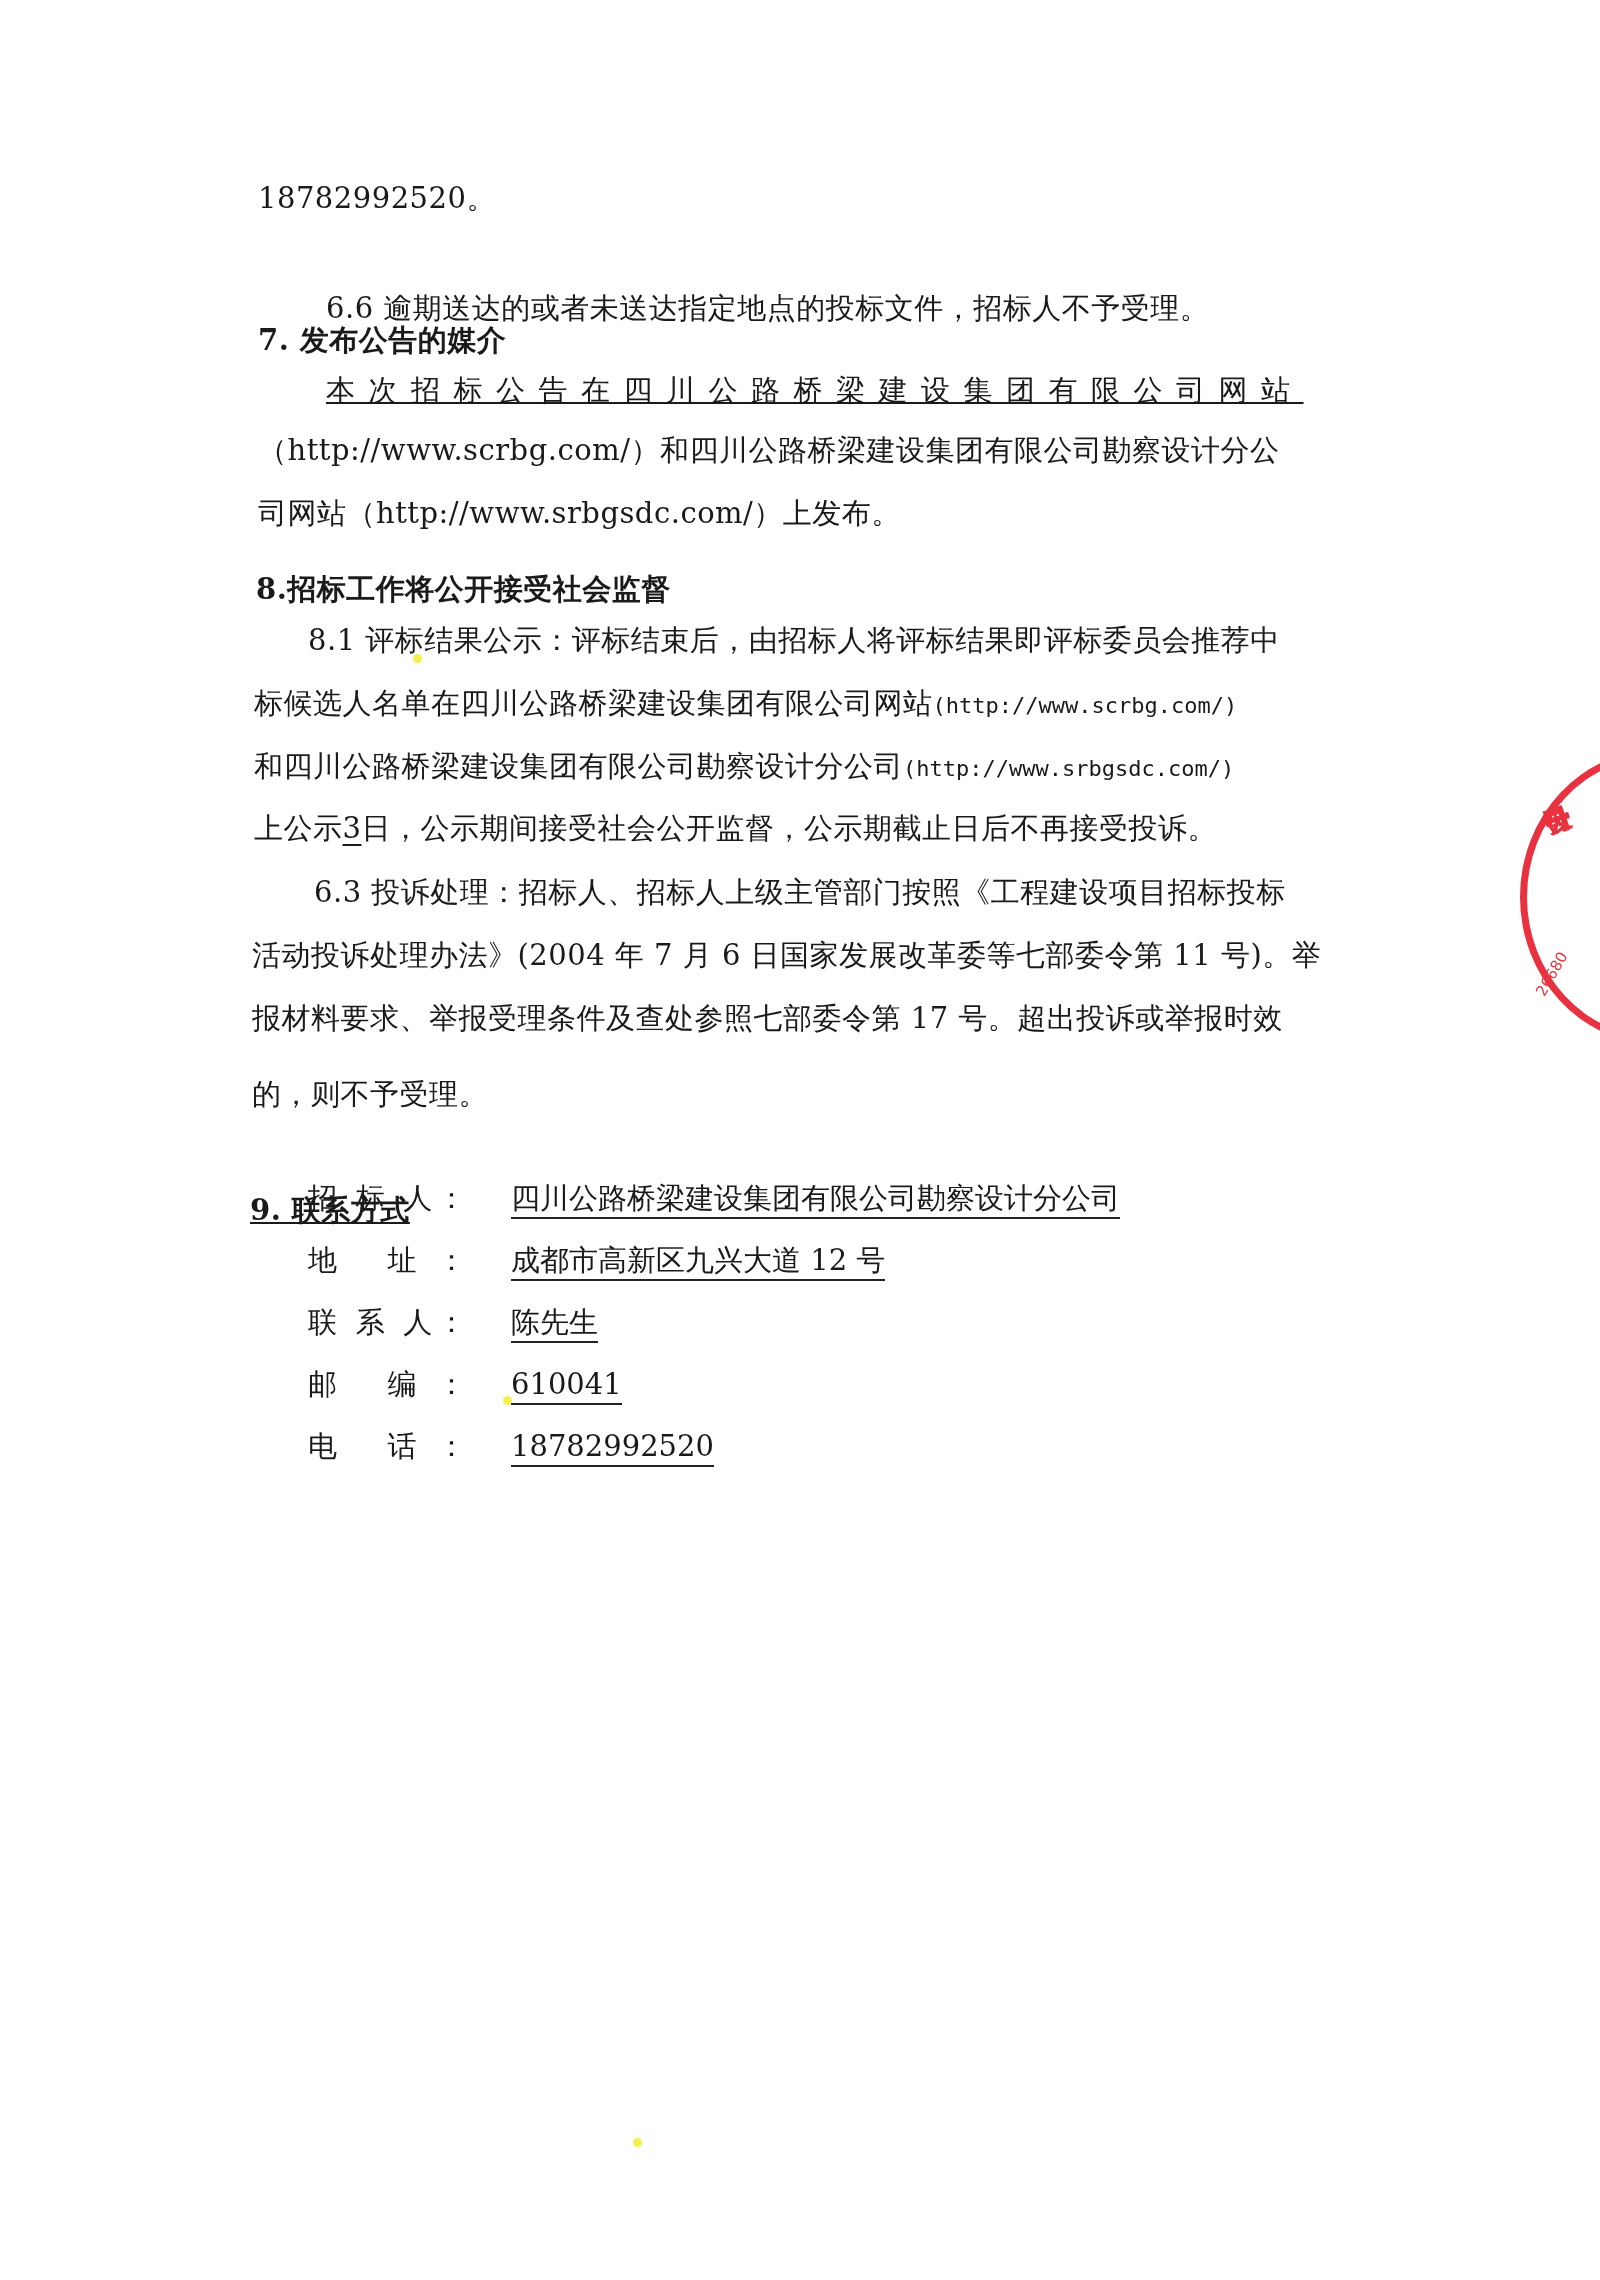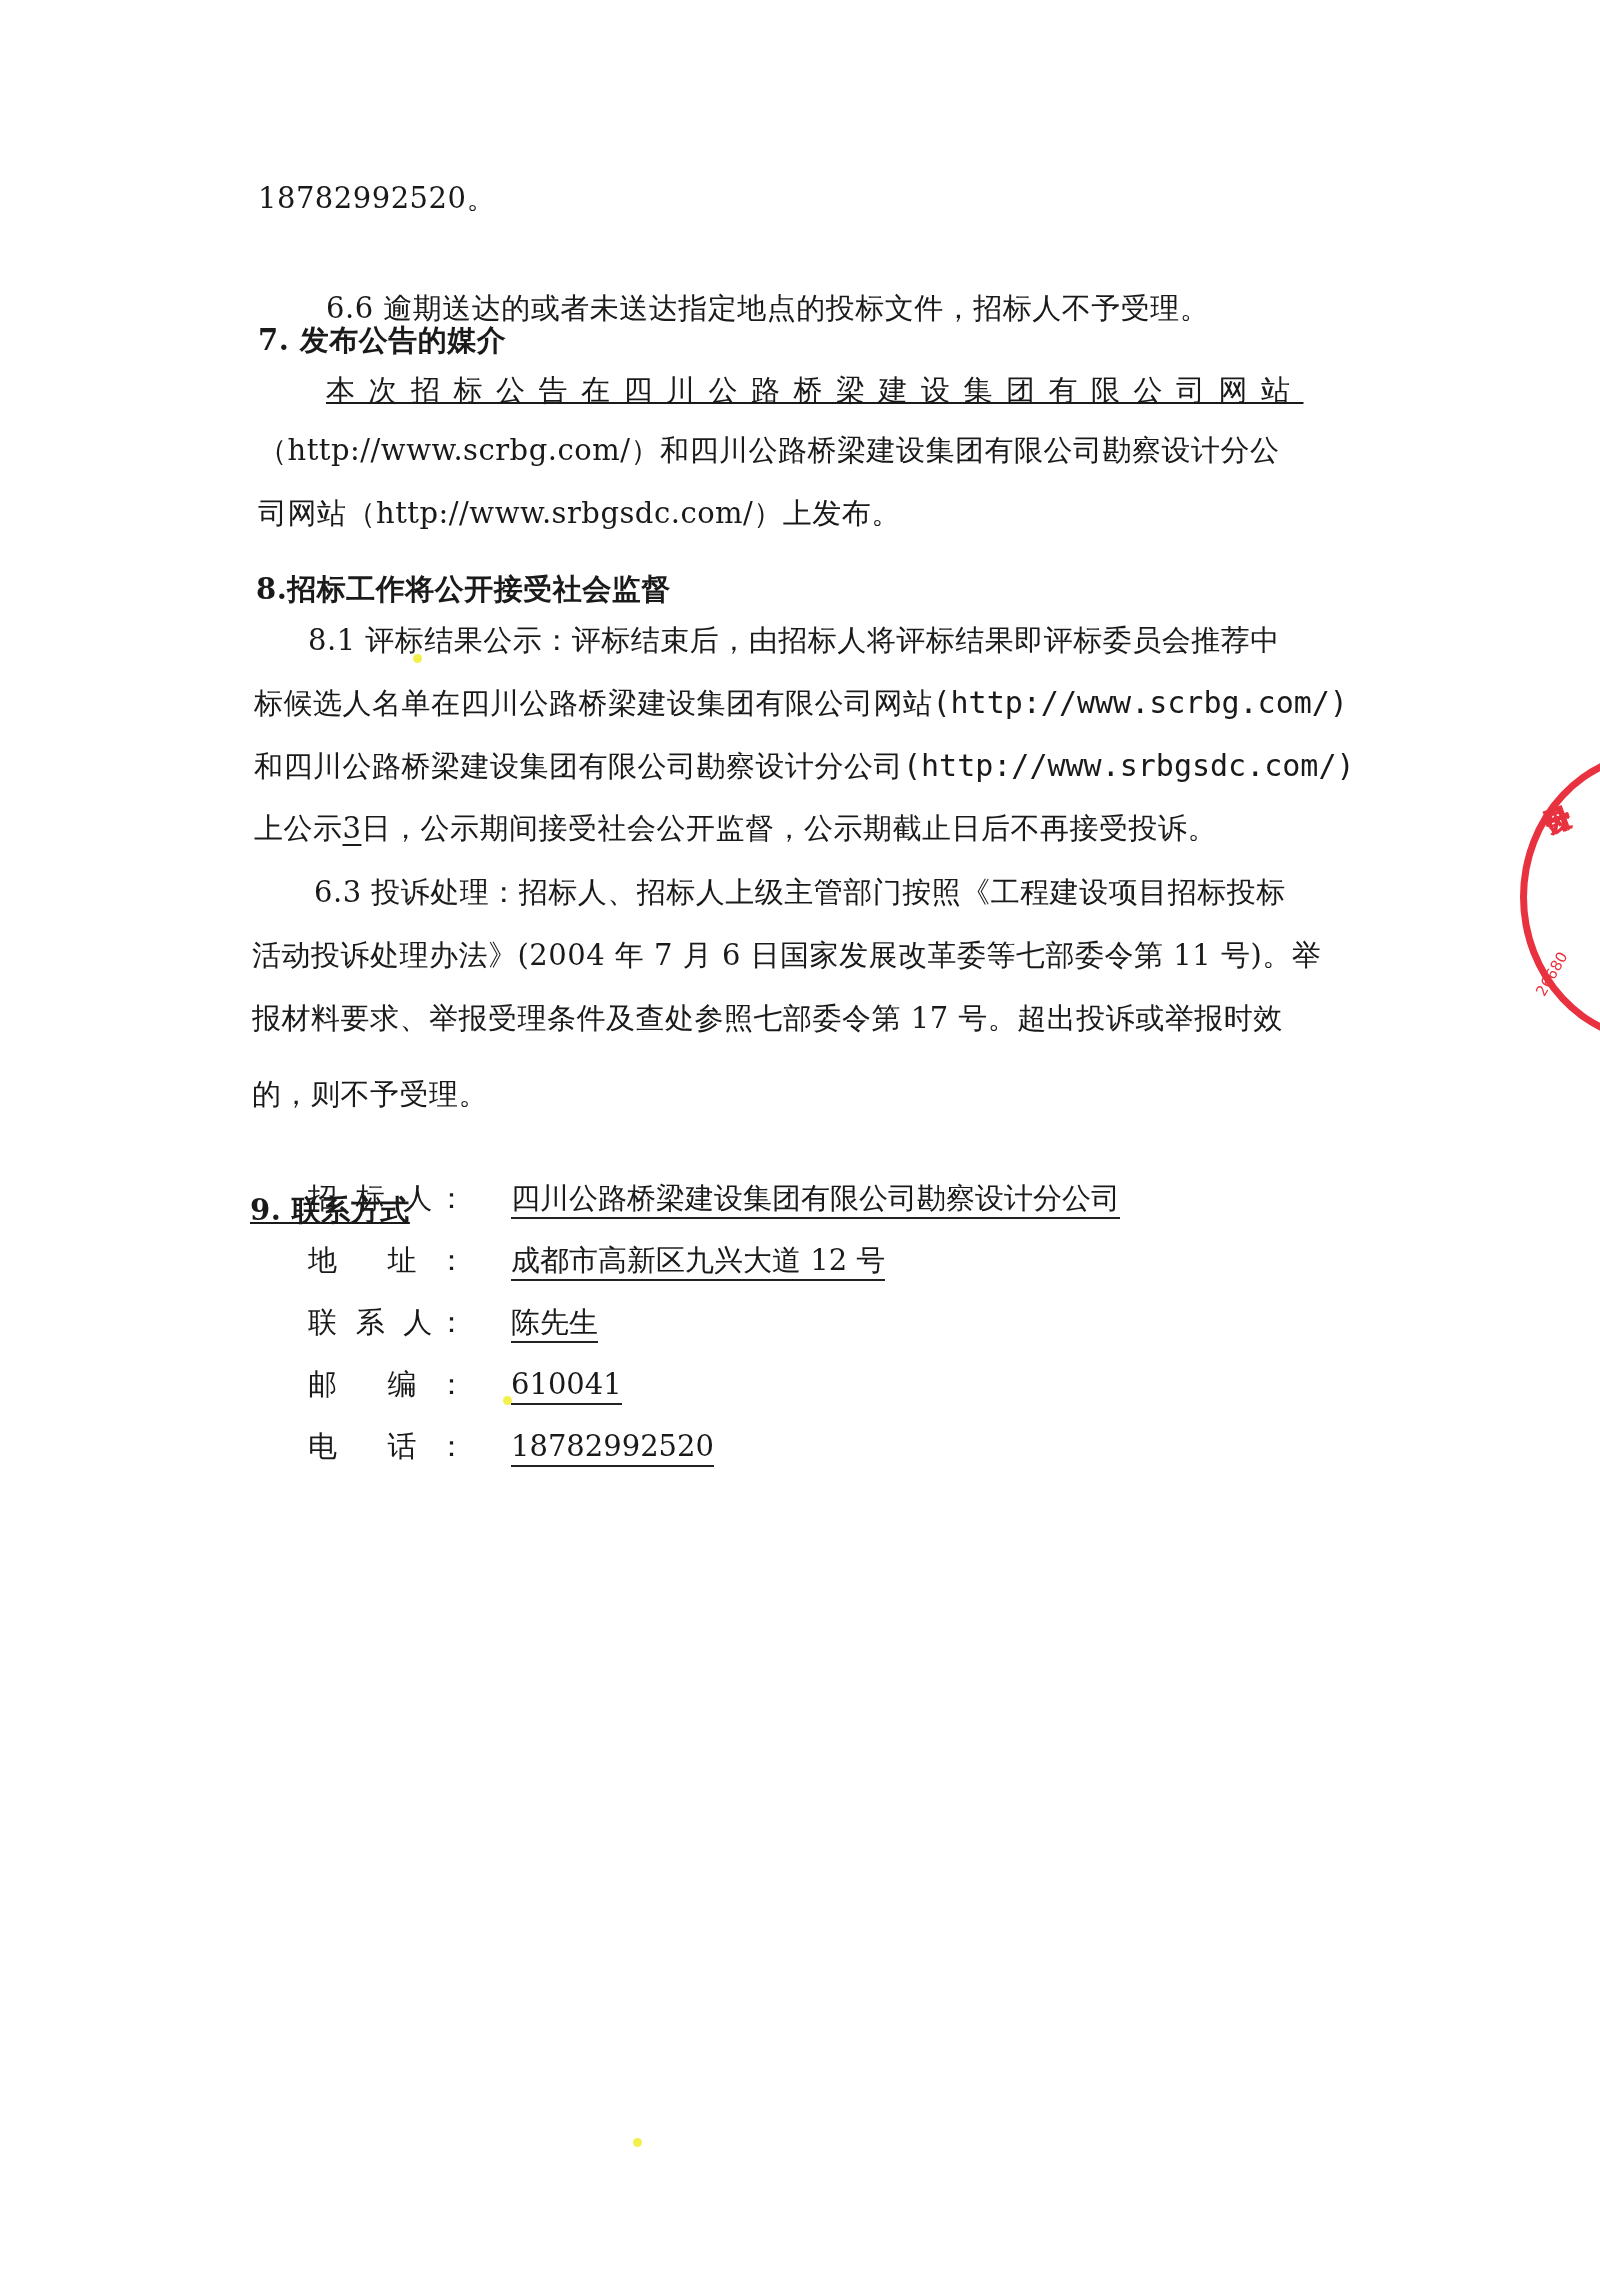--- a/index.html
+++ b/index.html
@@ -4,21 +4,21 @@
 <style>
   html, body { margin: 0; padding: 0; background: #ffffff; }
   body {
     width: 1600px; height: 2280px; position: relative; overflow: hidden;
     font-family: "DejaVu Serif", "Liberation Serif", serif;
     color: #1a1a1a;
   }
   .line { position: absolute; white-space: nowrap; font-size: 29px; line-height: 40px; letter-spacing: 0.5px; }
   .justify-spread { letter-spacing: 13.5px; }
   .heading { font-weight: bold; margin-top: 16px; }
-  .mono { font-family: "DejaVu Sans Mono", "Liberation Mono", monospace; font-size: 30px; letter-spacing: 0; }
+  .mono { font-family: "DejaVu Sans Mono", "Liberation Mono", monospace; font-size: 22px; letter-spacing: 0; }
   .u { text-decoration: underline; text-underline-offset: 6px; text-decoration-thickness: 2px; }
   .contact-row { position: absolute; left: 308px; font-size: 29px; line-height: 40px; white-space: nowrap; }
   .contact-label { display: inline-block; width: 158px; text-align-last: justify; }
   .contact-value { display: inline-block; border-bottom: 2px solid #222; padding-bottom: 1px; line-height: 36px; margin-left: 45px; }
   .stamp {
     position: absolute; left: 1520px; top: 750px; width: 260px; height: 280px;
     border: 7px solid #e8323f; border-radius: 50%;
   }
   .stamp-text {
     position: absolute; left: 1522px; top: 790px; width: 40px;

